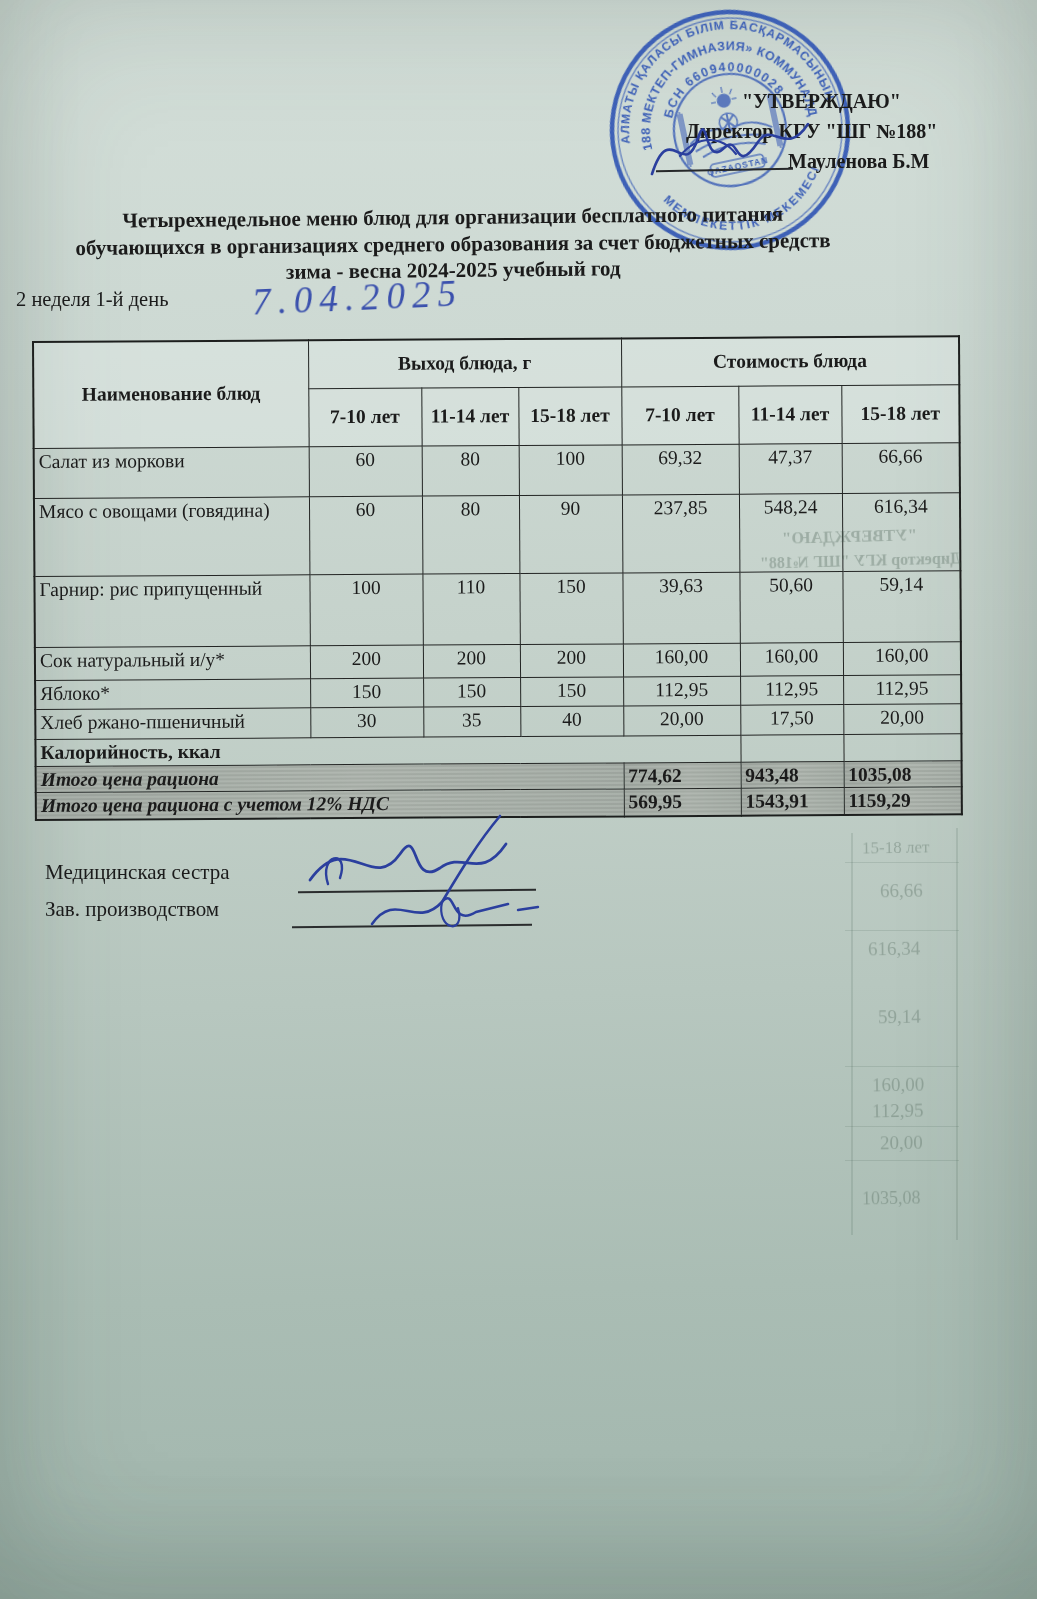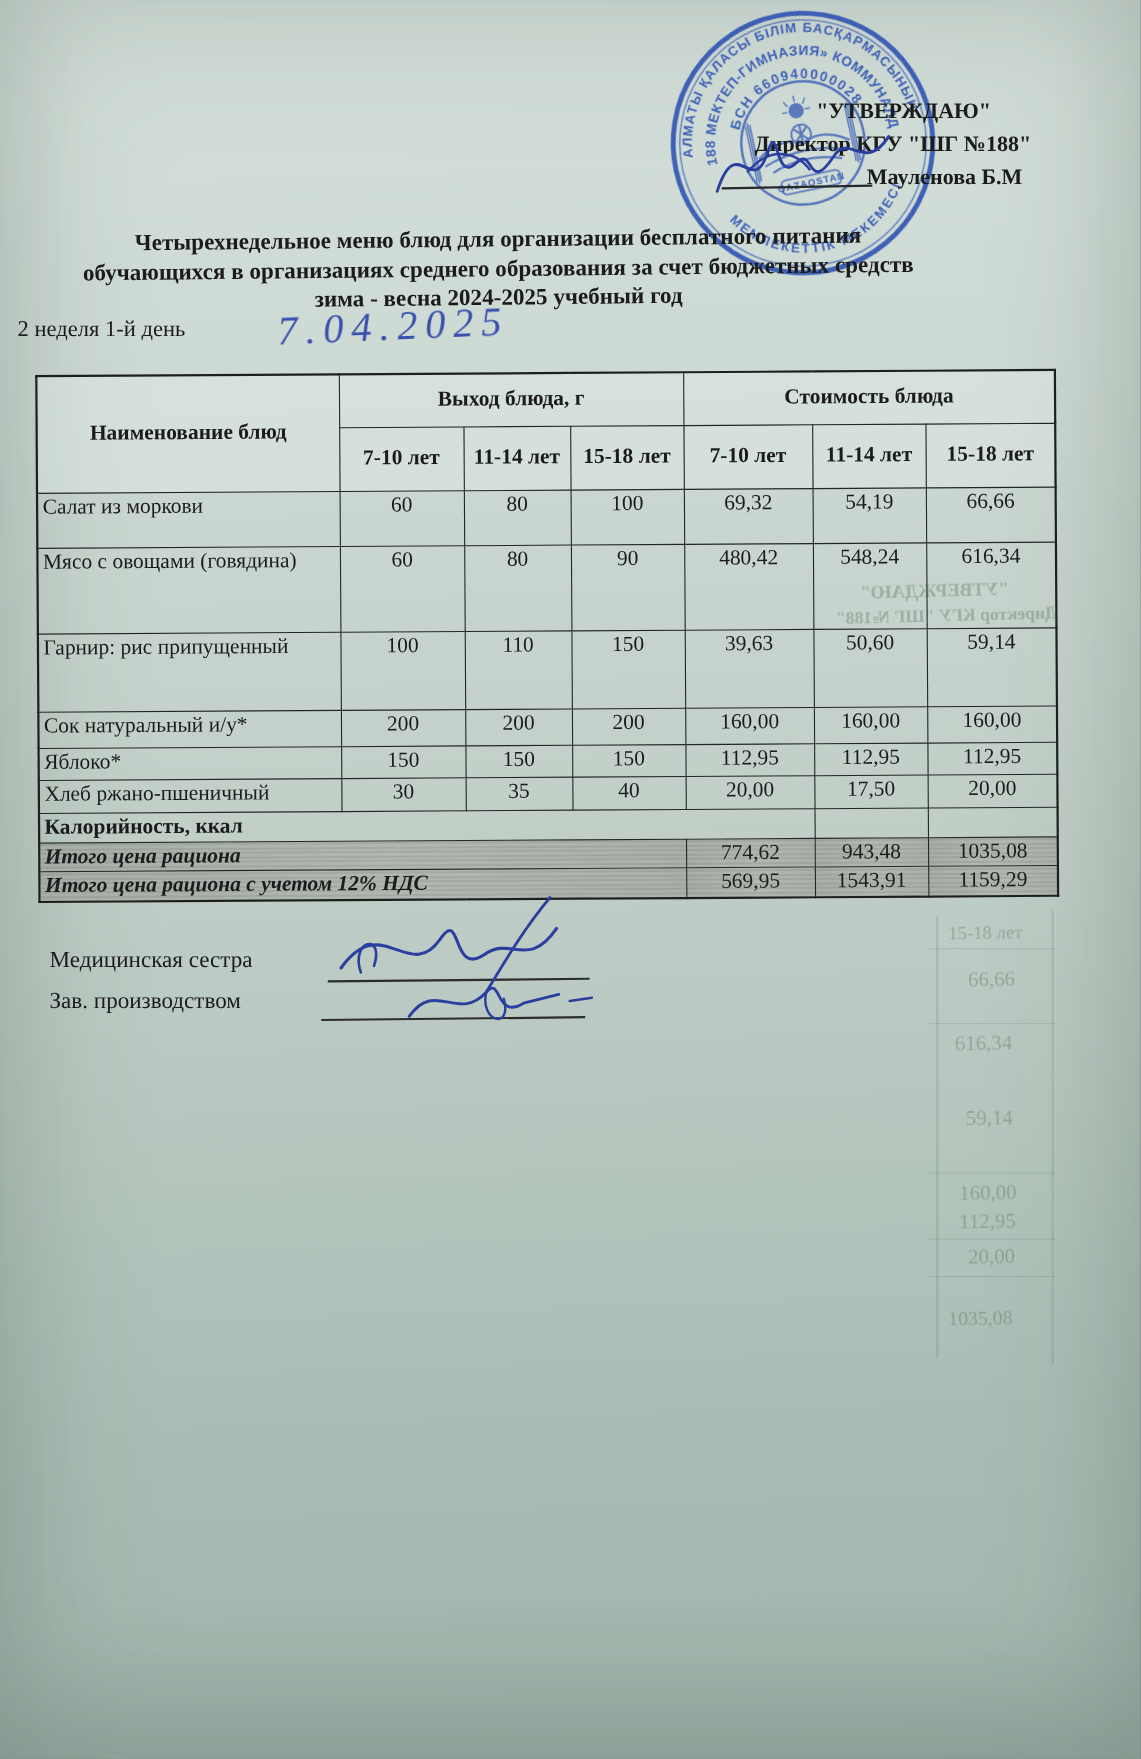--- a/index.html
+++ b/index.html
@@ -33,21 +33,21 @@
   td.name{ text-align:left;padding-left:7px;white-space:nowrap;}
   td.num{text-align:center;}
   tr.h1{height:48px}tr.h2{height:58px}
   tr.r0{height:50px}tr.r1{height:78px}tr.r2{height:71px}tr.r3{height:33px}tr.r4{height:29px}tr.r5{height:30px}
   tr.cal{height:27px}tr.tot{height:26px}tr.vat{height:28px}
   td.lbl{font-weight:bold;text-align:left;padding-left:7px;white-space:nowrap;}
   tr.tot td,tr.vat td{background:
       repeating-linear-gradient(0deg,rgba(255,255,255,.07) 0 2px,rgba(0,0,0,.04) 2px 4px),
       linear-gradient(90deg,#a0a8a1,#abb2ab 55%,#a3aba4);}
   tr.tot td.lbl,tr.vat td.lbl{font-style:italic;}
-  td.rnum{text-align:center;font-weight:normal;padding-right:7px;margin-left:44px;}
+  td.rnum{text-align:left;font-weight:bold;padding-right:7px;margin-left:44px;}
   
   .foot-lbl{font-size:21px;white-space:nowrap;}
   .nurse-lbl{left:45px;top:860px;}
   .prod-lbl{left:45px;top:897px;}
   .sig-line{height:1.8px;background:#2a2c2d;}
   .nurse-line{left:298px;top:890px;width:238px;transform:rotate(-.6deg);}
   .prod-line{left:292px;top:925px;width:240px;transform:rotate(-.6deg);}
   
   .ghost{color:rgba(58,84,70,.30);filter:blur(.5px);white-space:nowrap;}
   .mirror{transform:scaleX(-1) rotate(1.5deg);font-weight:bold;}
@@ -155,29 +155,29 @@
         <th>15-18 лет</th>
       </tr>
     </thead>
     <tbody>
       <tr class="r0">
         <td class="name">Салат из моркови</td>
         <td class="num">60</td>
         <td class="num">80</td>
         <td class="num">100</td>
         <td class="num">69,32</td>
-        <td class="num">54,19</td>
+        <td class="num">47,37</td>
         <td class="num">66,66</td>
       </tr>
       <tr class="r1">
         <td class="name">Мясо с овощами (говядина)</td>
         <td class="num">60</td>
         <td class="num">80</td>
         <td class="num">90</td>
-        <td class="num">480,42</td>
+        <td class="num">237,85</td>
         <td class="num">548,24</td>
         <td class="num">616,34</td>
       </tr>
       <tr class="r2">
         <td class="name">Гарнир: рис припущенный</td>
         <td class="num">100</td>
         <td class="num">110</td>
         <td class="num">150</td>
         <td class="num">39,63</td>
         <td class="num">50,60</td>

